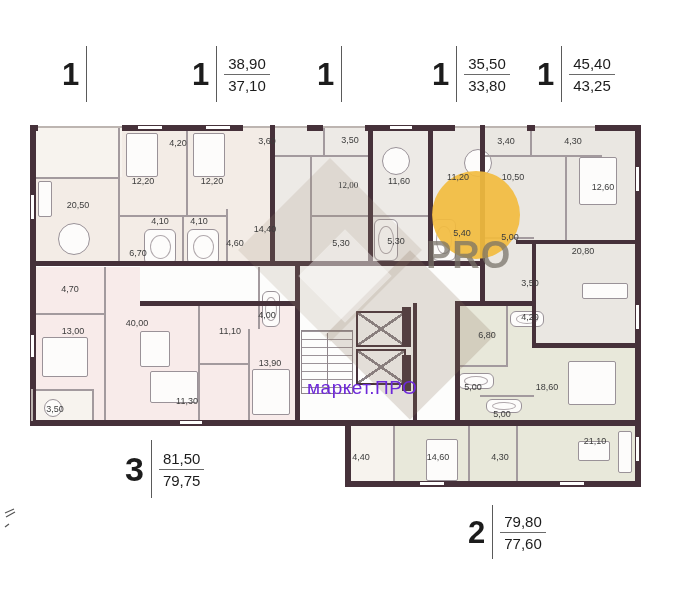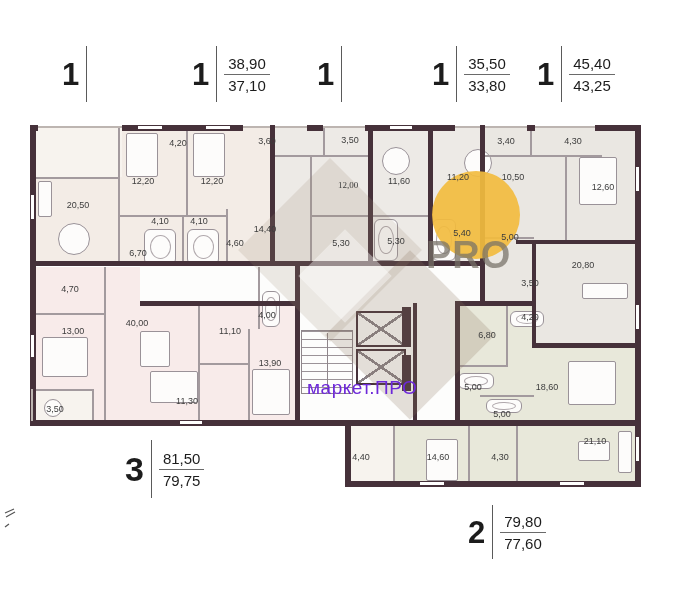--- a/index.html
+++ b/index.html
@@ -231,21 +231,21 @@
         <span class="rlabel" style="left: 311px; top: 118px;">5,30</span>
         <span class="rlabel" style="left: 369px; top: 56px;">11,60</span>
         <span class="rlabel" style="left: 366px; top: 116px;">5,30</span>
         <span class="rlabel" style="left: 428px; top: 52px;">11,20</span>
         <span class="rlabel" style="left: 432px; top: 108px;">5,40</span>
         <span class="rlabel" style="left: 476px; top: 16px;">3,40</span>
         <span class="rlabel" style="left: 543px; top: 16px;">4,30</span>
         <span class="rlabel" style="left: 483px; top: 52px;">10,50</span>
         <span class="rlabel" style="left: 573px; top: 62px;">12,60</span>
         <span class="rlabel" style="left: 480px; top: 112px;">5,00</span>
-        <span class="rlabel" style="left: 553px; top: 126px; margin-top: 14px;">20,80</span>
+        <span class="rlabel" style="left: 553px; top: 126px;">20,80</span>
         <span class="rlabel" style="left: 40px; top: 164px;">4,70</span>
         <span class="rlabel" style="left: 43px; top: 206px;">13,00</span>
         <span class="rlabel" style="left: 107px; top: 198px;">40,00</span>
         <span class="rlabel" style="left: 200px; top: 206px;">11,10</span>
         <span class="rlabel" style="left: 237px; top: 190px;">4,00</span>
         <span class="rlabel" style="left: 240px; top: 238px;">13,90</span>
         <span class="rlabel" style="left: 157px; top: 276px;">11,30</span>
         <span class="rlabel" style="left: 25px; top: 284px;">3,50</span>
         <span class="rlabel" style="left: 457px; top: 210px;">6,80</span>
         <span class="rlabel" style="left: 500px; top: 158px;">3,50</span>

